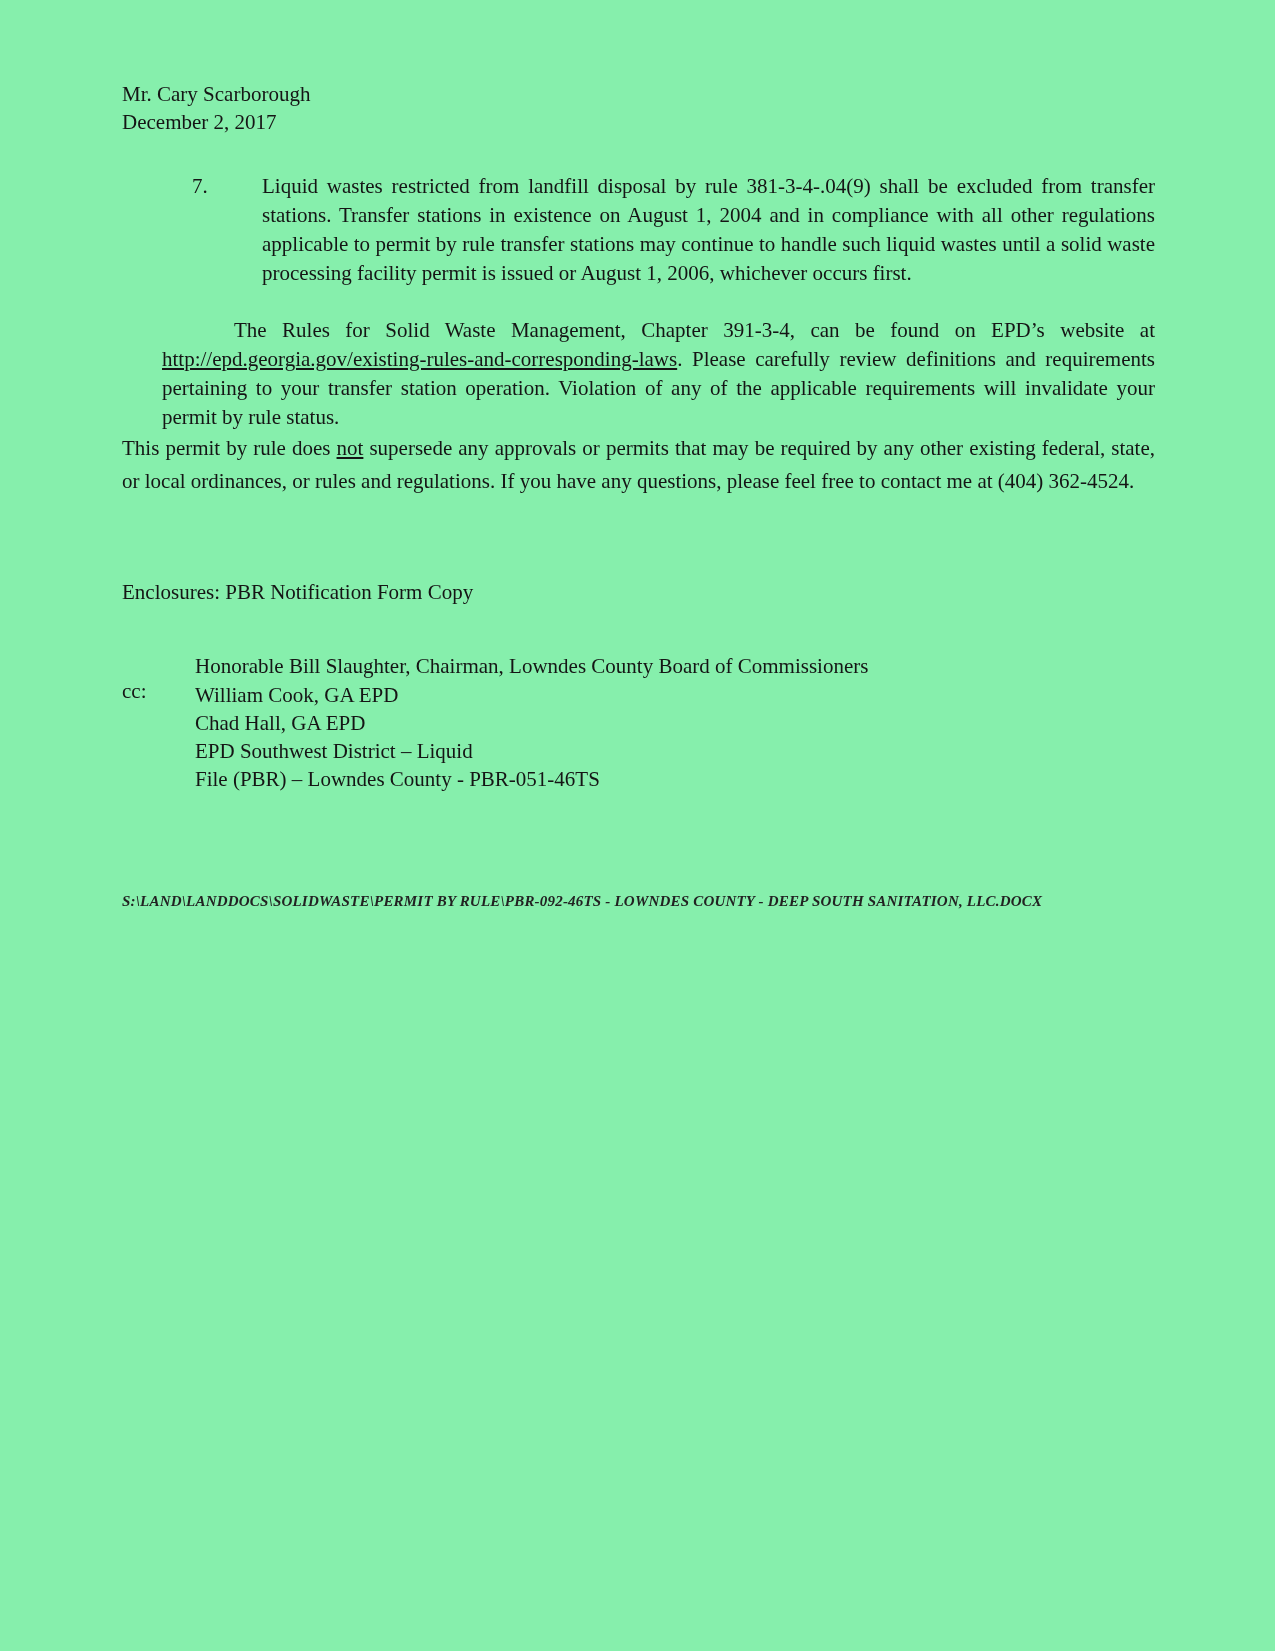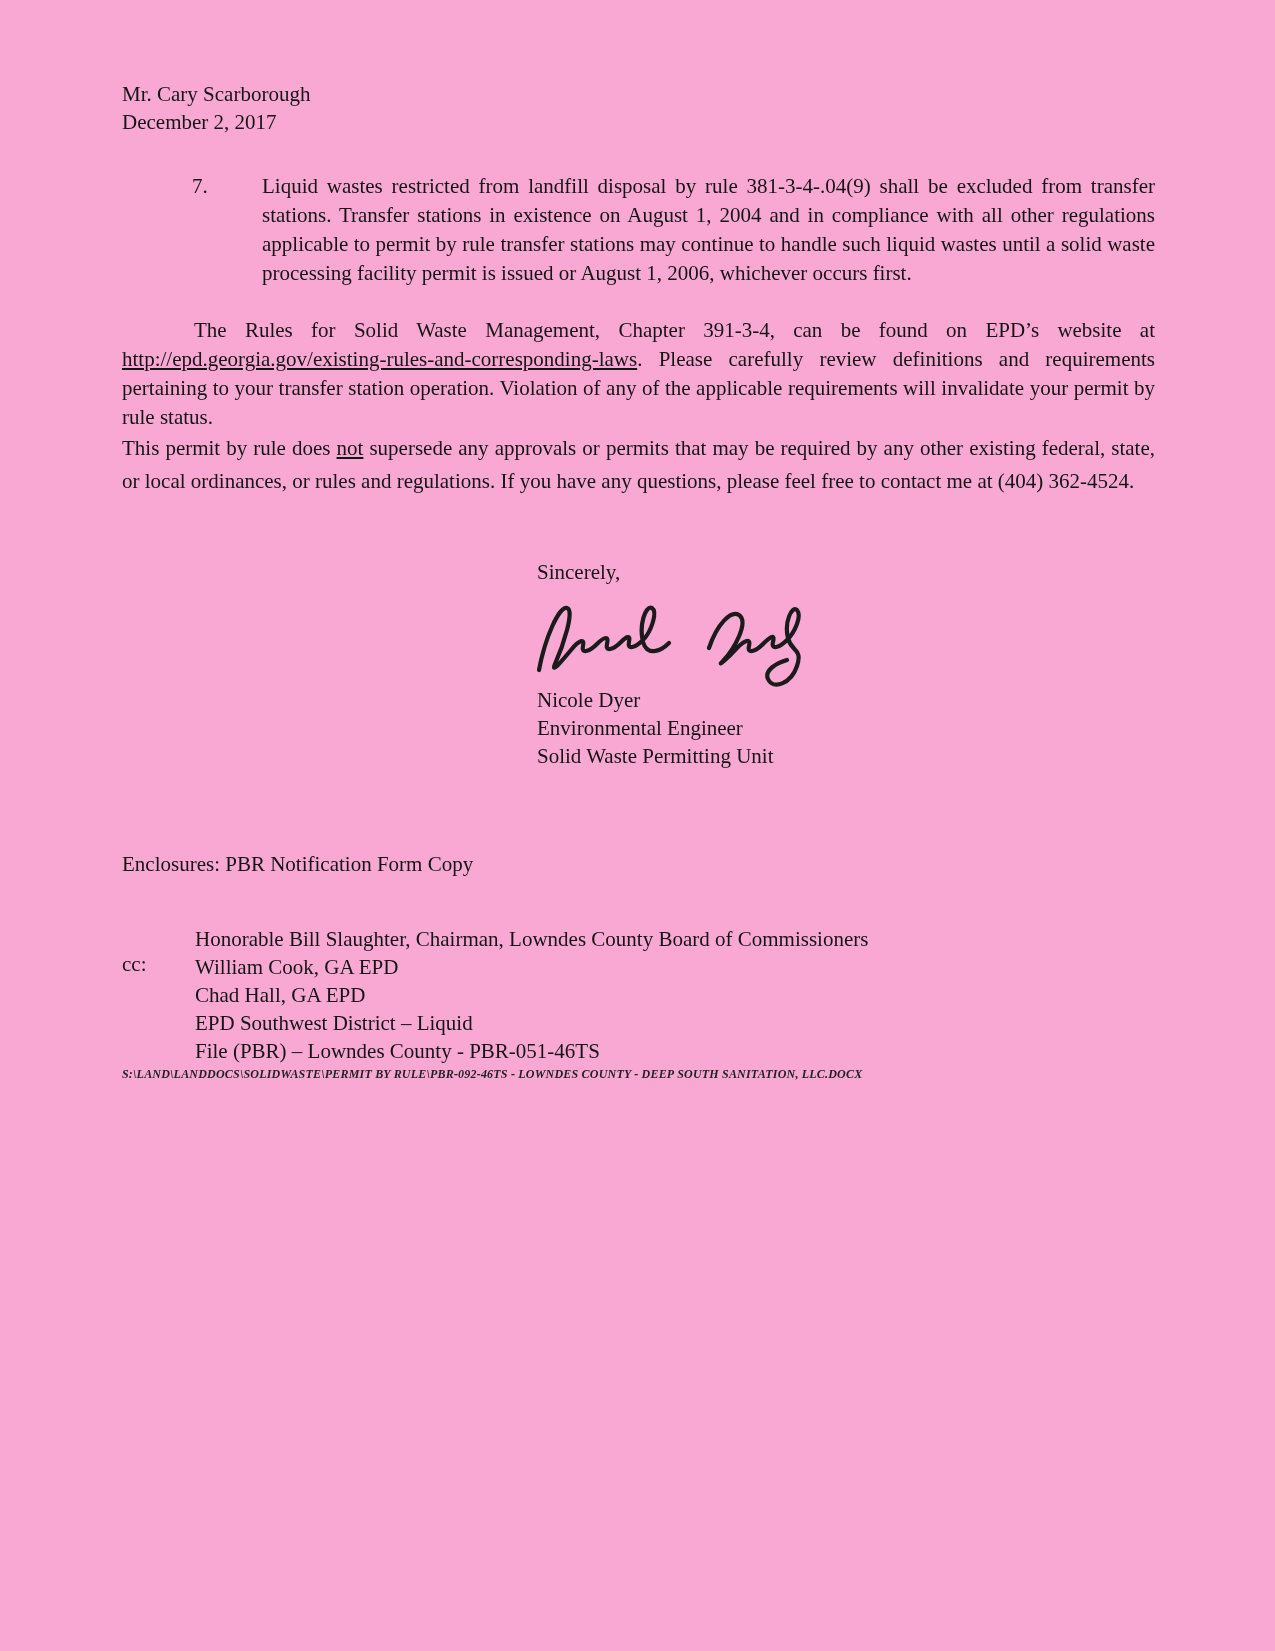--- a/index.html
+++ b/index.html
@@ -5,48 +5,49 @@
     html, body {
       margin: 0;
       padding: 0;
       background: #e9e9e9;
     }
     .page {
       position: relative;
       width: 1275px;
       height: 1651px;
       margin: 0 auto;
-      background: #f9a8d4;
+      background: #86efac;
       box-sizing: border-box;
       padding: 80px 120px 12px 122px;
       font-family: "Liberation Serif", "DejaVu Serif", serif;
       font-size: 21px;
       line-height: 1.38;
       color: #151515;
       overflow: hidden;
     }
     .header-line { line-height: 1.34; }
     .num-item { display: flex; margin-top: 36px; }
     .num-item .num { flex: 0 0 auto; width: 70px; margin-left: 70px; }
     .num-item .body { flex: 1; text-align: justify; }
     .para { text-align: justify; }
-    .para.indent { text-indent: 72px; }
+    .para.indent { text-indent: 72px; margin-left: 40px; }
     .p-rules { margin-top: 28px; }
     .p-permit { line-height: 1.56; }
     .u { text-decoration: underline; }
     .sig-block { margin-top: 60px; margin-left: 415px; }
     .sig-svg { display: block; margin: 4px 0 -16px -12px; }
     .sig-line { line-height: 1.34; }
     .enclosures { margin-top: 80px; }
     .cc { display: flex; margin-top: 46px; }
     .cc .cc-label { flex: 0 0 auto; width: 73px; margin-top: 25px; }
     .cc .cc-lines { flex: 1; }
     .cc-line { line-height: 1.34; }
     .footer-path {
-      font-size: 12px;
+      margin-top: 98px;
+      font-size: 15px;
       font-style: italic;
       font-weight: bold;
       letter-spacing: 0.2px;
       color: #222;
     }
   </style>
 </head>
 <body>
 
 <div class="page">
@@ -58,37 +59,20 @@
 
   <div class="num-item">
     <div class="num">7.</div>
     <div class="body">Liquid wastes restricted from landfill disposal by rule 381-3-4-.04(9) shall be excluded from transfer stations. Transfer stations in existence on August 1, 2004 and in compliance with all other regulations applicable to permit by rule transfer stations may continue to handle such liquid wastes until a solid waste processing facility permit is issued or August 1, 2006, whichever occurs first.</div>
   </div>
 
   <div class="para indent p-rules"><span>The Rules for Solid Waste Management, Chapter 391-3-4, can be found on EPD’s website at </span><span class="u">http://epd.georgia.gov/existing-rules-and-corresponding-laws</span><span>.  Please carefully review definitions and requirements pertaining to your transfer station operation.  Violation of any of the applicable requirements will invalidate your permit by rule status.</span></div>
 
   <div class="para p-permit"><span>This permit by rule does </span><span class="u">not</span><span> supersede any approvals or permits that may be required by any other existing federal, state, or local ordinances, or rules and regulations.  If you have any questions, please feel free to contact me at (404) 362-4524.</span></div>
 
-  <div class="sig-block">
-    <div class="sig-line">Sincerely,</div>
-    <svg class="sig-svg" width="330" height="112" viewBox="0 0 330 112" aria-hidden="true">
-      <path d="M14,80 C20,48 34,16 42,18 C50,20 38,56 30,74 C26,84 36,72 46,60
-               C54,50 60,48 58,56 C56,64 64,62 72,54 C80,46 84,46 82,54
-               C80,62 88,60 96,52 C101,47 106,44 104,52 C102,60 110,58 118,50
-               C126,42 133,22 127,18 C120,15 114,36 118,52 C122,66 135,62 144,53" fill="none" stroke="#1b1b1b" stroke-width="4.2" stroke-linecap="round" stroke-linejoin="round"></path>
-      <path d="M184,58 C192,34 206,20 214,25 C224,32 210,58 198,71
-               C191,78 202,69 212,58 C220,50 226,48 224,56 C222,64 230,62 238,54
-               C246,46 250,44 248,52 C246,60 254,58 262,50 C270,42 277,26 272,20
-               C267,15 259,32 263,48 C266,62 278,58 272,76 C266,94 248,100 243,89
-               C239,80 252,73 262,70" fill="none" stroke="#1b1b1b" stroke-width="4.2" stroke-linecap="round" stroke-linejoin="round"></path>
-    </svg>
-    <div class="sig-line">Nicole Dyer</div>
-    <div class="sig-line">Environmental Engineer</div>
-    <div class="sig-line">Solid Waste Permitting Unit</div>
-  </div>
 
   <div class="enclosures">Enclosures: PBR Notification Form Copy</div>
 
   <div class="cc">
     <div class="cc-label">cc:</div>
     <div class="cc-lines">
       <div class="cc-line">Honorable Bill Slaughter, Chairman, Lowndes County Board of Commissioners</div>
       <div class="cc-line">William Cook, GA EPD</div>
       <div class="cc-line">Chad Hall, GA EPD</div>
       <div class="cc-line">EPD Southwest District – Liquid</div>

